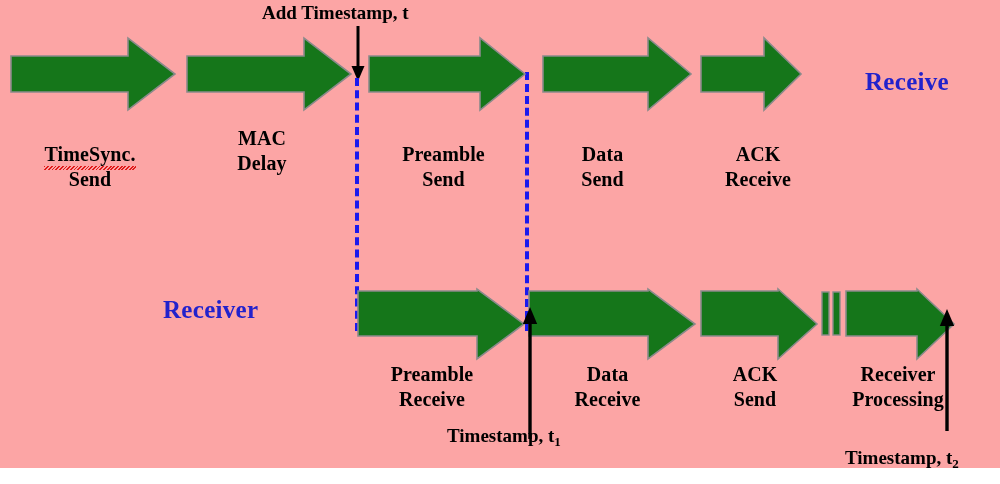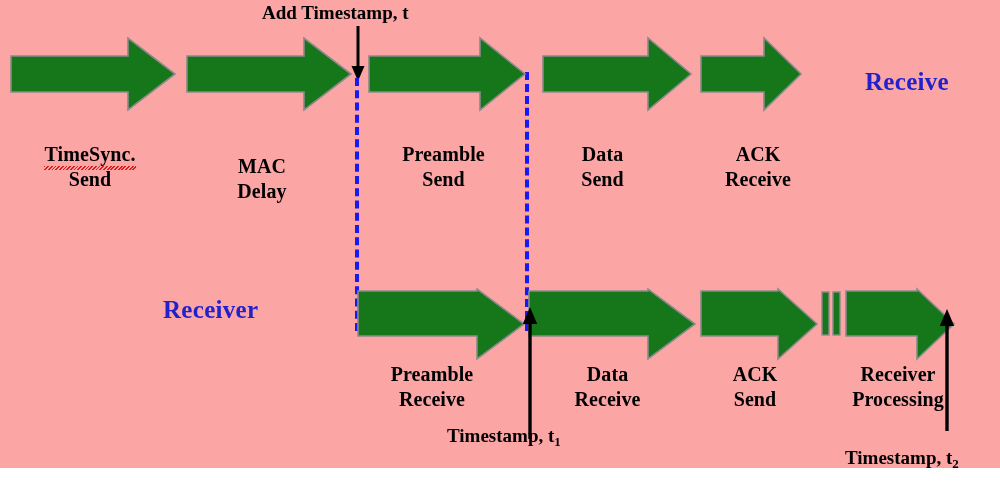--- a/index.html
+++ b/index.html
@@ -130,21 +130,21 @@
     <svg width="102" height="74" viewBox="0 0 102 74">
       <polygon points="1,19 64,19 64,1 101,37 64,73 64,55 1,55" fill="#15761a" stroke="#8a8a8a" stroke-width="1.6" stroke-linejoin="miter"></polygon>
     </svg>
   </div>
 
   <div class="label" style="left:0px; top:142px; width:180px;">
     <span class="misspell"><span>TimeSync.</span></span>
     <span class="l2">Send</span>
   </div>
 
-  <div class="label" style="left:182px; top:154px; width:160px;">
+  <div class="label" style="left:182px; top:126px; width:160px;">
     <span>MAC</span>
     <span class="l2">Delay</span>
   </div>
 
   <div class="label" style="left:366px; top:142px; width:155px;">
     <span>Preamble</span>
     <span class="l2">Send</span>
   </div>
 
   <div class="label" style="left:540px; top:142px; width:125px;">

